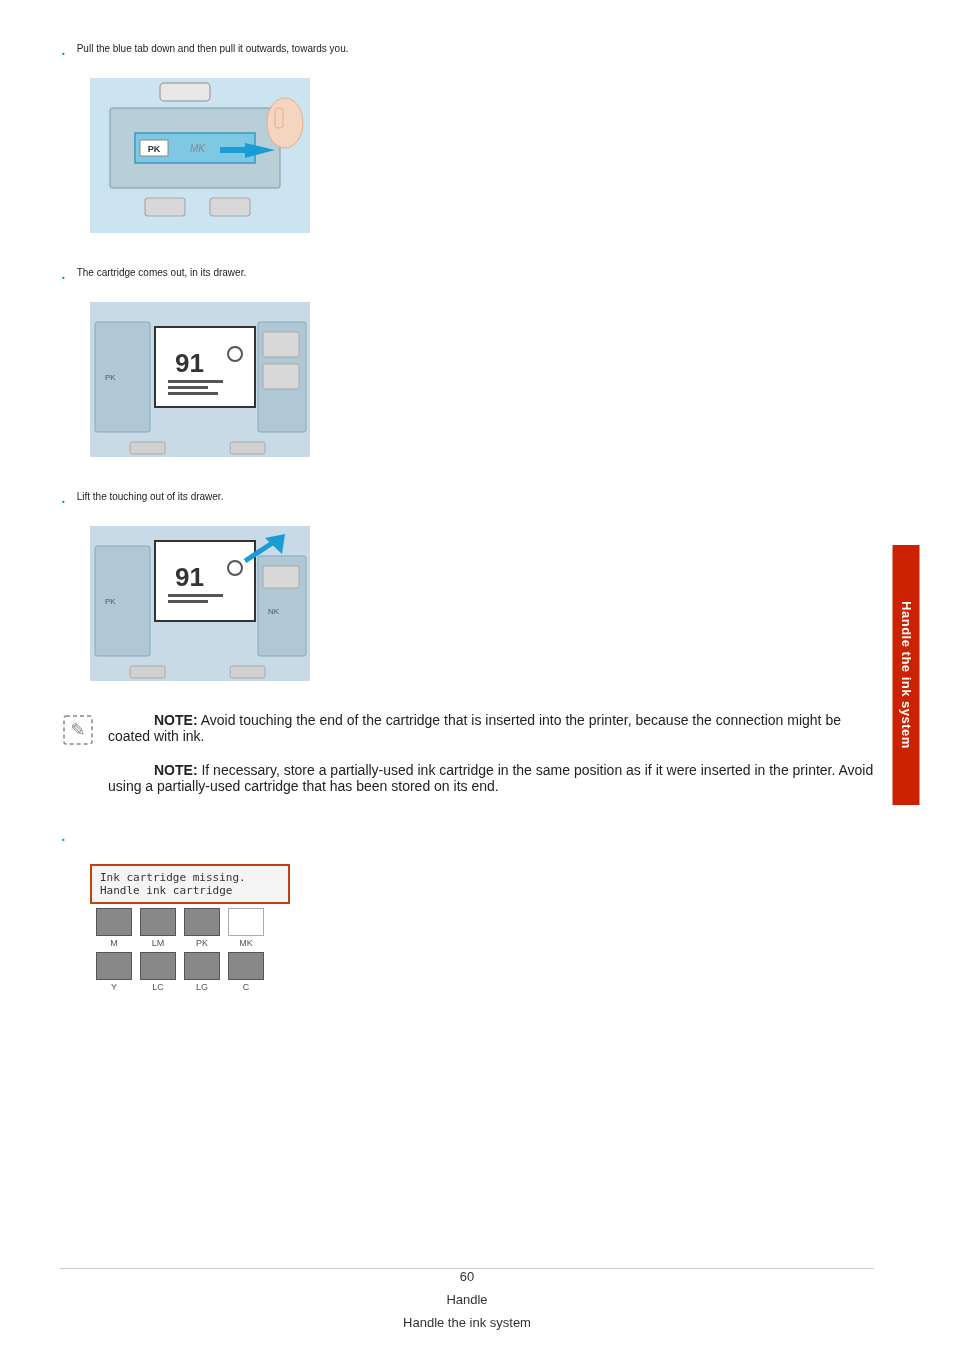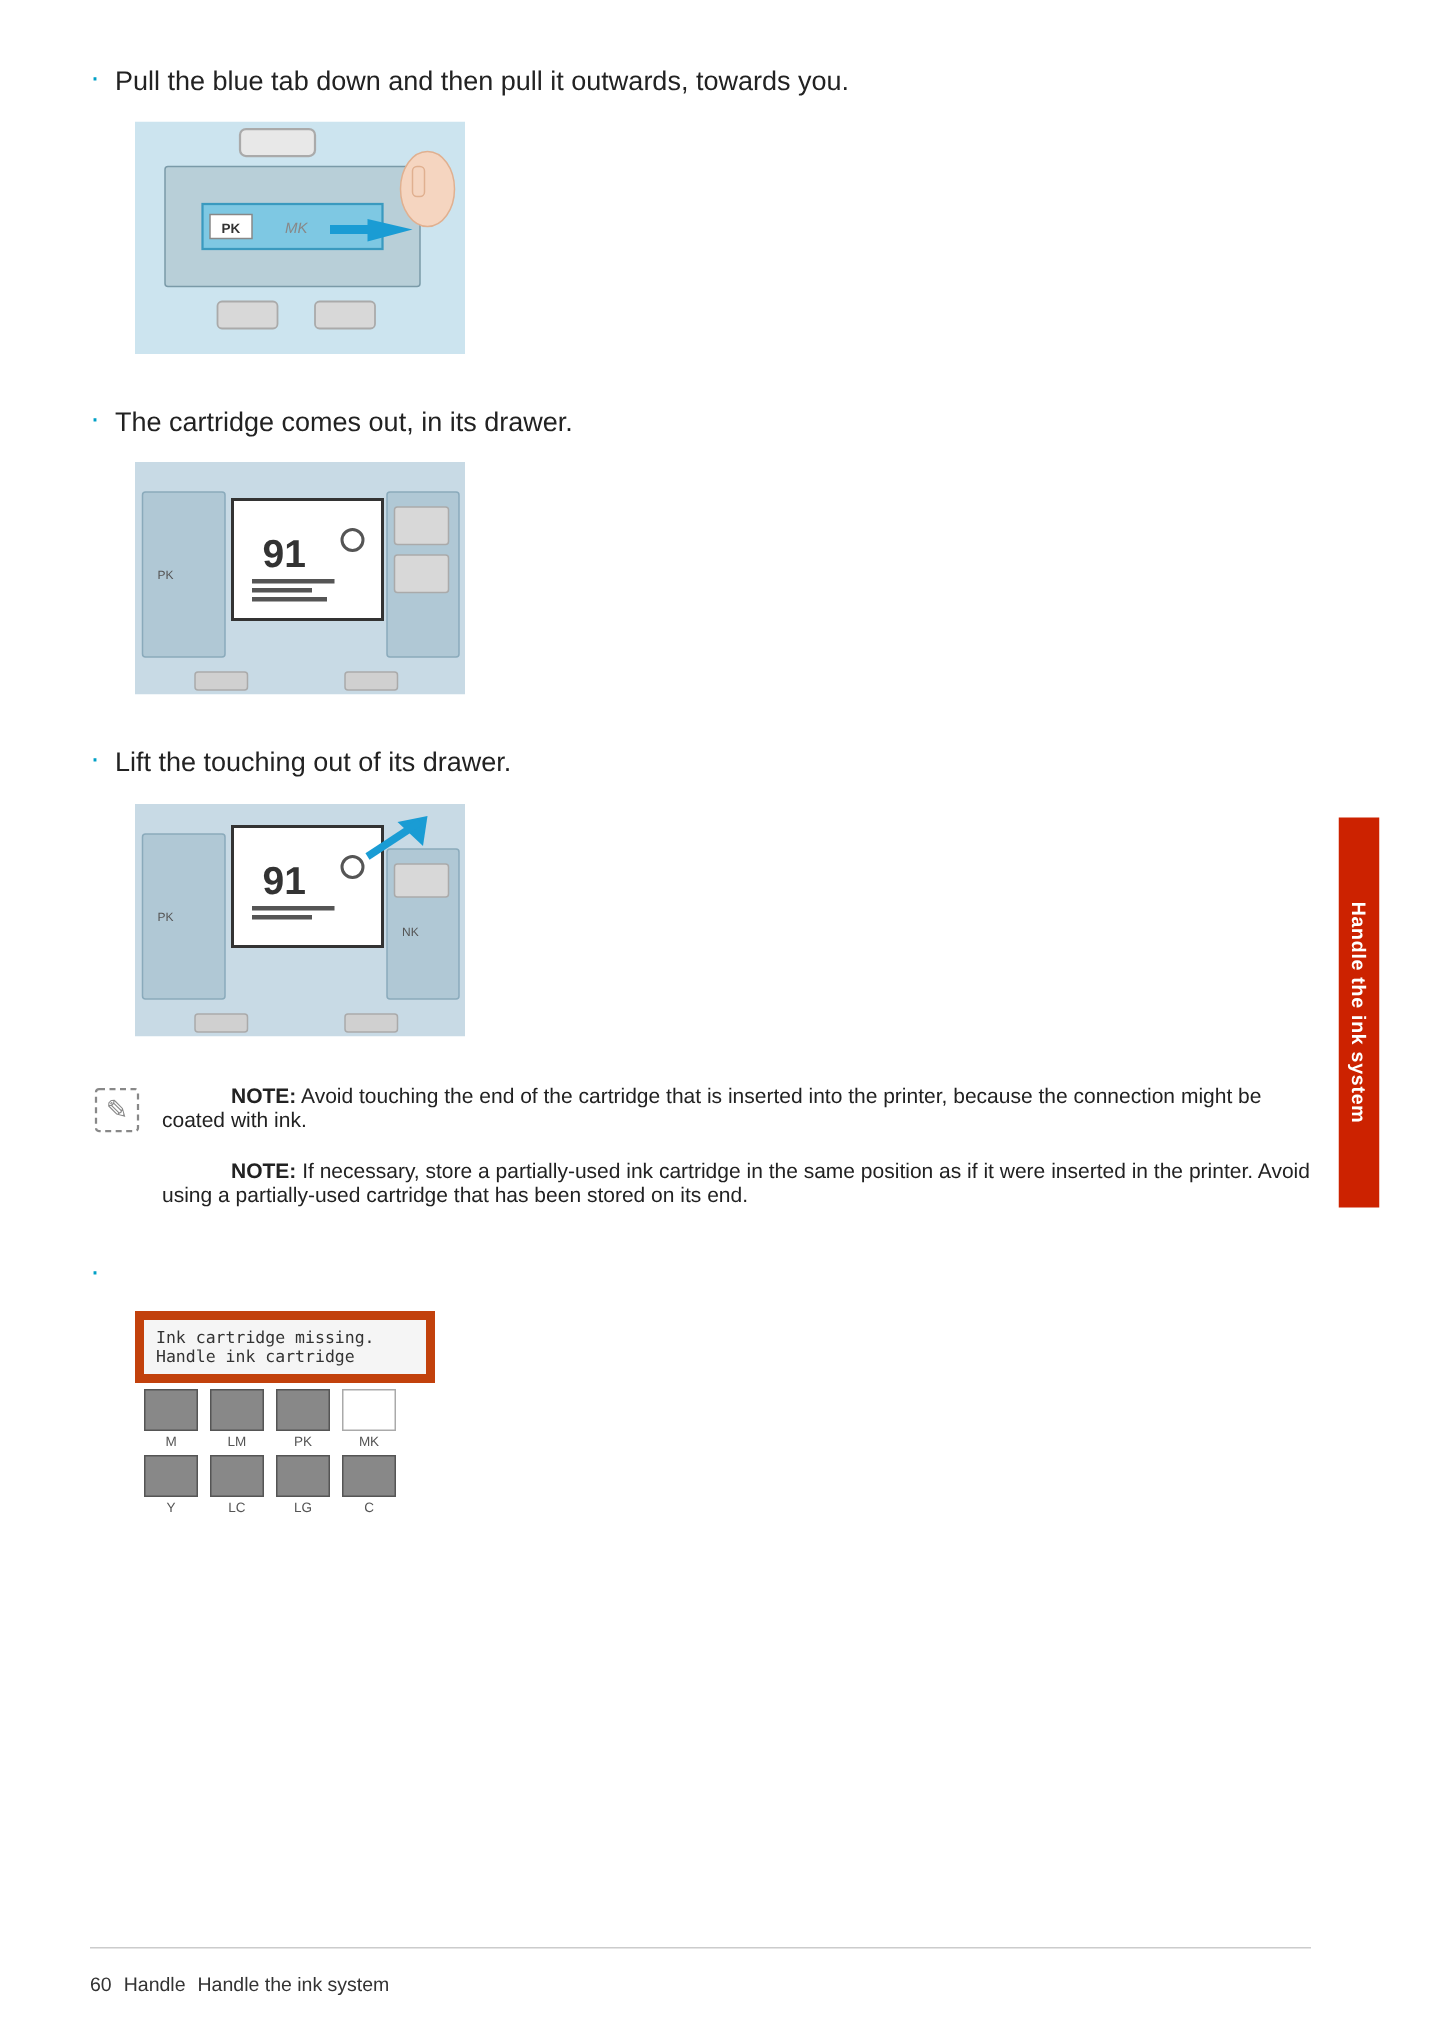--- a/index.html
+++ b/index.html
@@ -26,21 +26,21 @@
 
     .bullet-dot {
       color: #00a0c6;
       font-size: 20px;
       margin-right: 10px;
       line-height: 1.2;
       flex-shrink: 0;
     }
 
     .bullet-text {
-      font-size: 18px;
+      font-size: 10px;
       line-height: 1.4;
       padding-top: 2px;
     }
 
     .image-block {
       margin: 14px 0 28px 30px;
     }
 
     
     .note-box {
@@ -69,21 +69,21 @@
       padding-left: 46px;
     }
 
     
     .front-panel-diagram {
       margin: 14px 0 10px 30px;
       width: 200px;
     }
     .fp-screen {
       background: #f5f5f5;
-      border: 6px solid #c2410c;
+      border: 2px solid #c2410c;
       padding: 5px 8px;
       font-size: 11px;
       font-family: monospace;
       color: #333;
       margin-bottom: 4px;
     }
     .fp-row {
       display: flex;
       gap: 4px;
       margin-bottom: 4px;
@@ -111,26 +111,27 @@
       color: #555;
       margin-top: 2px;
     }
 
     .page-footer {
       position: absolute;
       bottom: 20px;
       left: 60px;
       right: 80px;
       border-top: 1px solid #ccc;
-      padding-top: 16px;
+      padding-top: 0;
       display: flex;
       align-items: center;
       gap: 8px;
       font-size: 13px;
       color: #333;
+      flex-direction: column;
     }
 
     .footer-page-num {
       color: #333;
       font-size: 13px;
     }
 
     
     .illus-svg {
       width: 220px;

